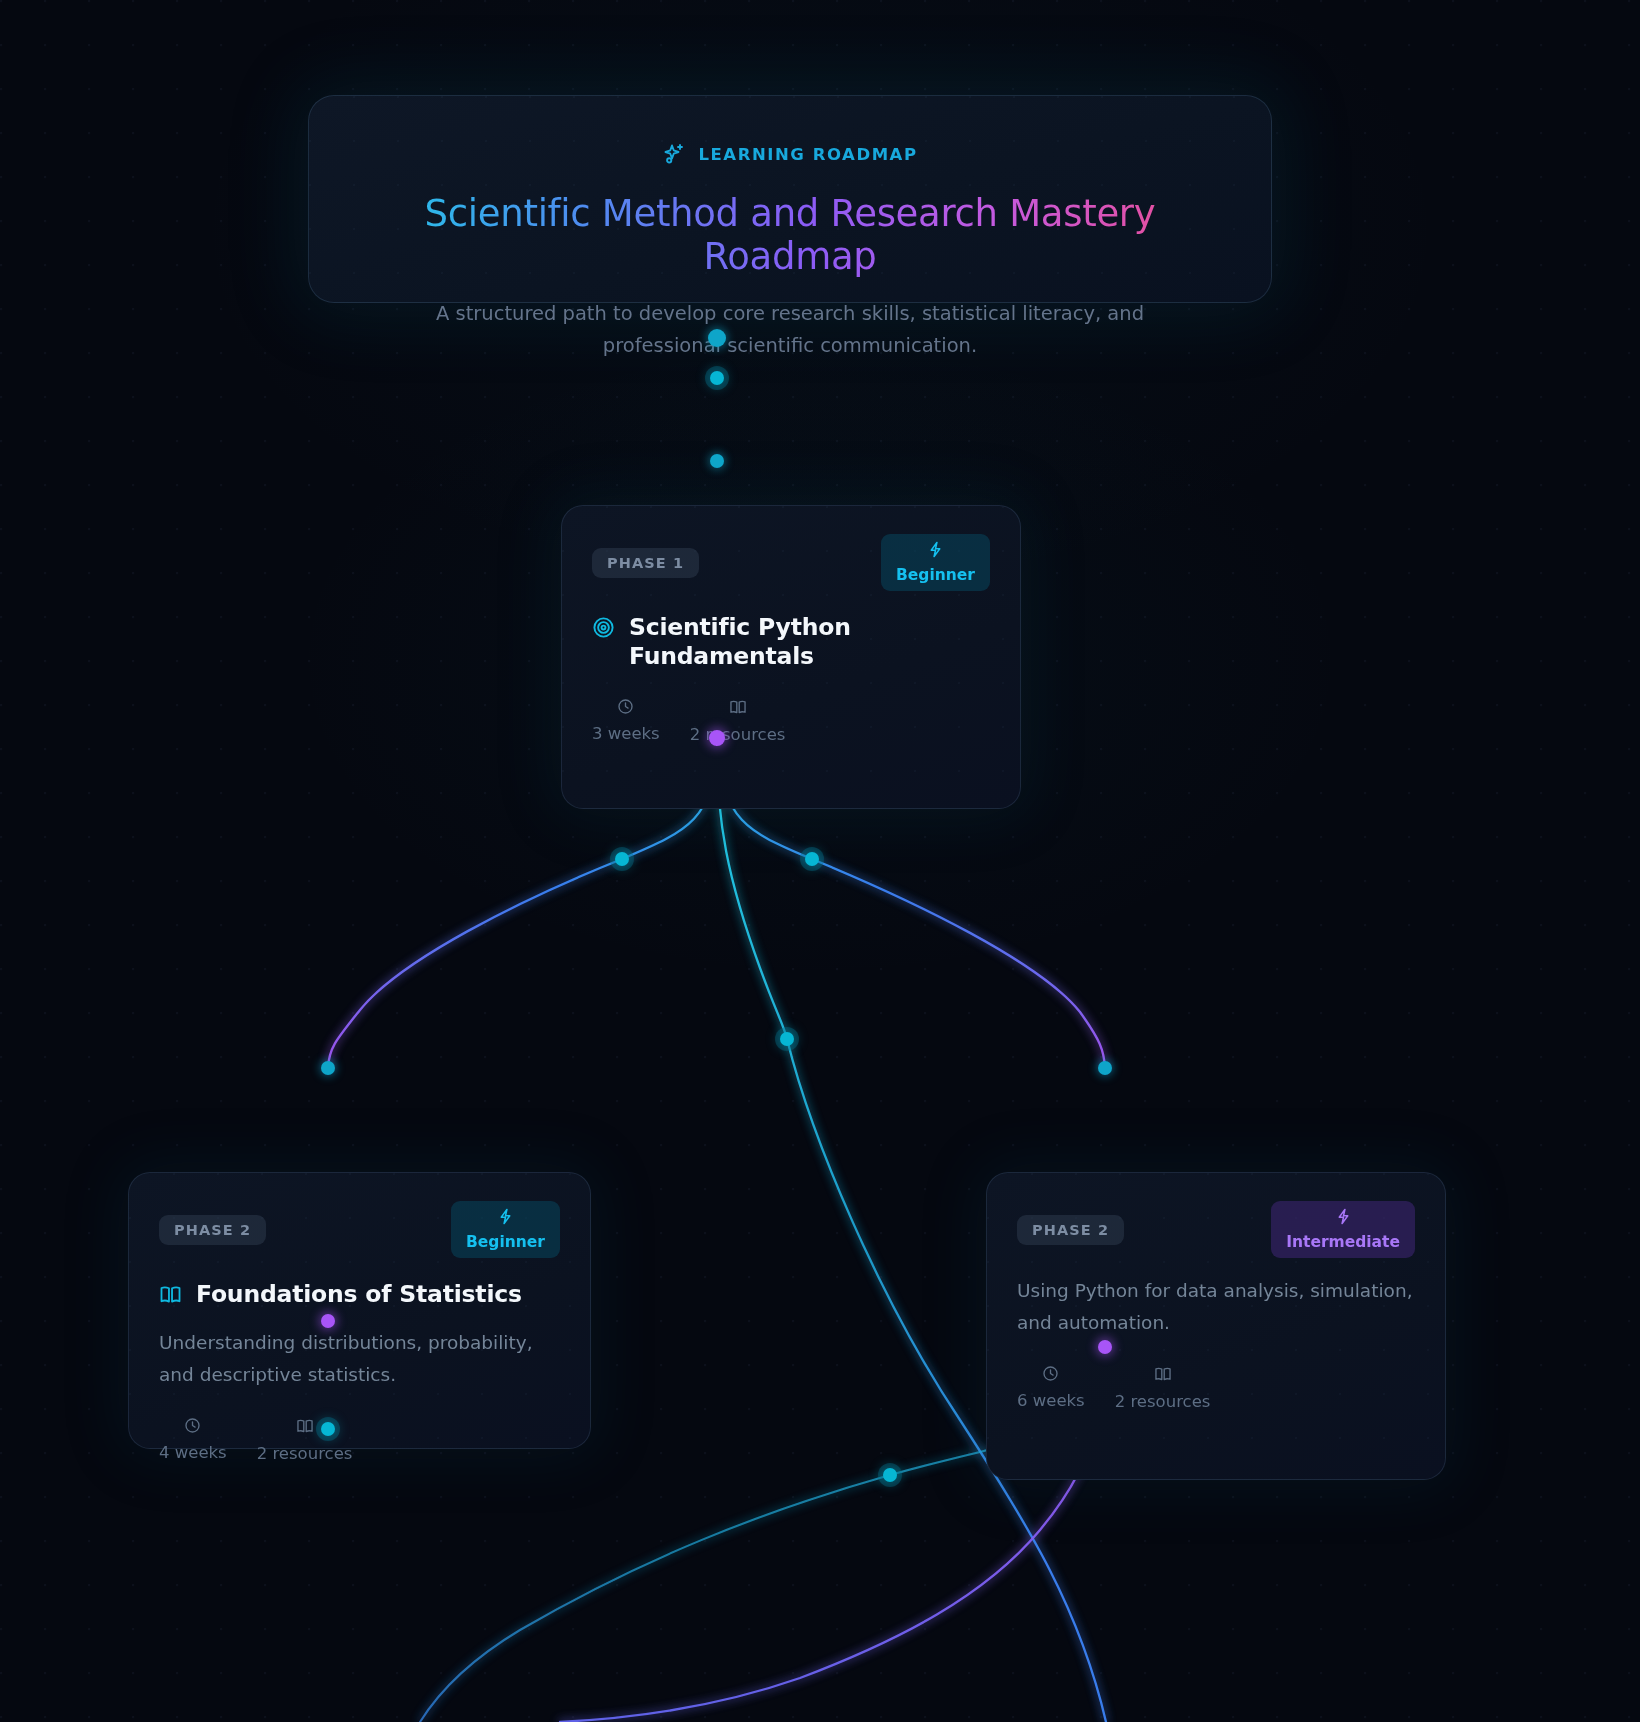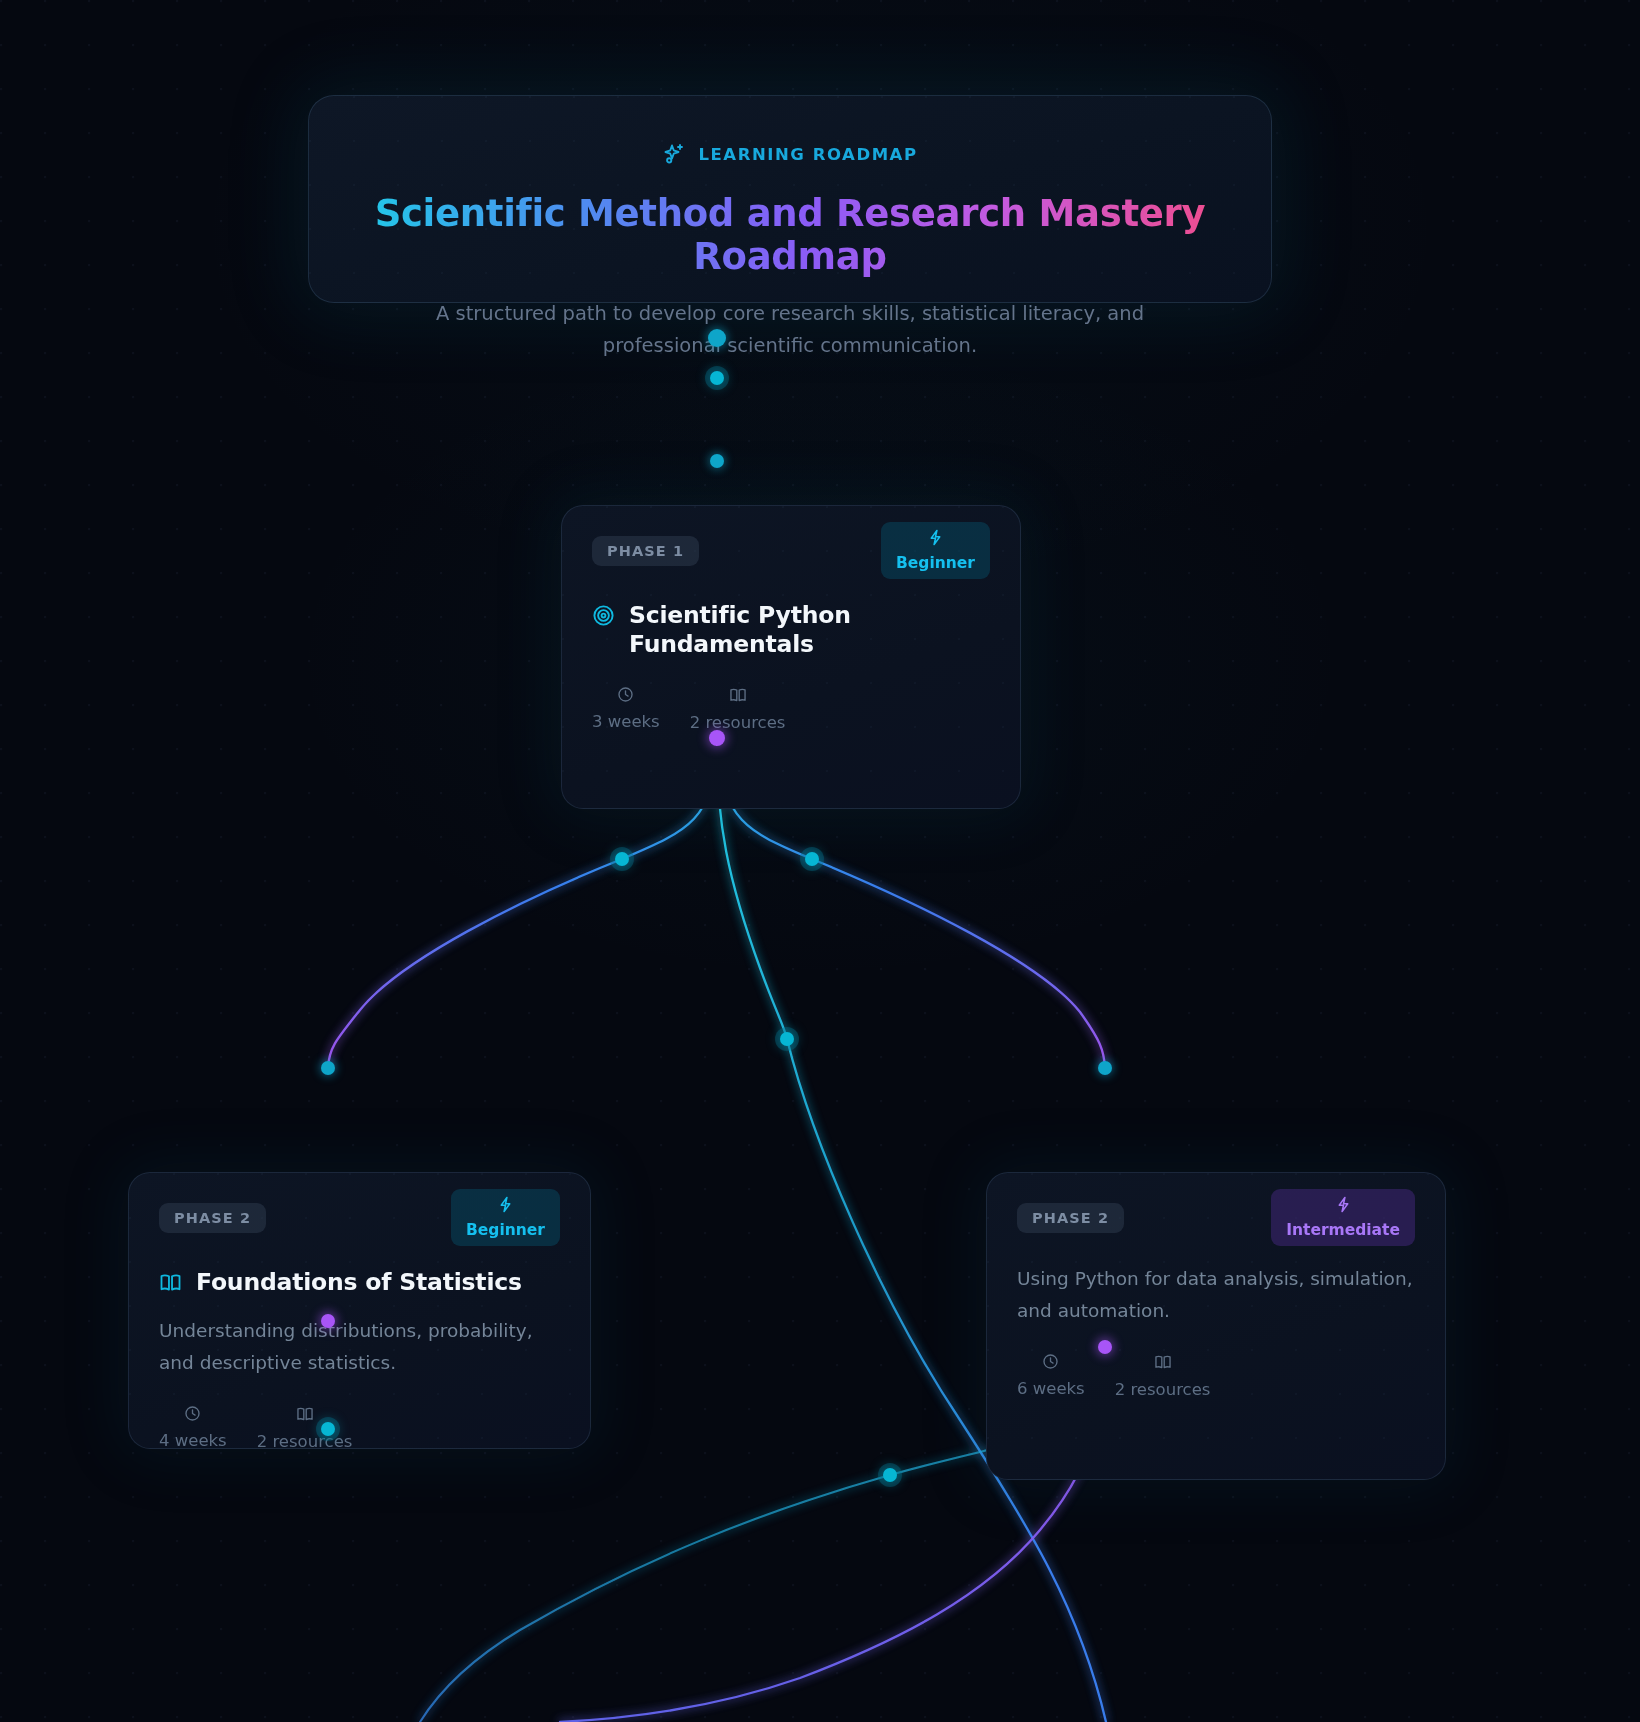--- a/index.html
+++ b/index.html
@@ -89,21 +89,21 @@
     font-weight: 700;
     letter-spacing: 1.55px;
   }
   .eyebrow svg { display: block; }
 
   #hero-title {
     position: relative;
     z-index: 2;
     margin-top: 26px;
     font-size: 37px;
-    font-weight: 700;
+    font-weight: 400;
     letter-spacing: -0.3px;
     background: linear-gradient(90deg, #22c8e8 0%, #4f8bf0 26%, #8b5cf6 52%, #c45ae0 74%, #ef4d8e 100%);
     -webkit-background-clip: text;
     background-clip: text;
     -webkit-text-fill-color: transparent;
     color: transparent;
   }
 
   #hero-sub {
     position: relative;
@@ -111,21 +111,21 @@
     margin: 20px auto 0;
     max-width: 800px;
     font-size: 19.5px;
     line-height: 1.62;
     color: #64748b;
     font-weight: 400;
   }
 
   
   .phase-card {
-    padding: 16px 30px 26px;
+    padding: 28px 30px 26px;
     box-shadow: 0 0 60px 10px rgba(12,80,104,0.13);
   }
   .phase-card::after {
     content: "";
     position: absolute;
     inset: 0;
     border-radius: 22px;
     background-image: radial-gradient(circle at 1px 1px, rgba(110,140,190,0.05) 1.3px, transparent 1.5px);
     background-size: 44px 44px;
     pointer-events: none;

